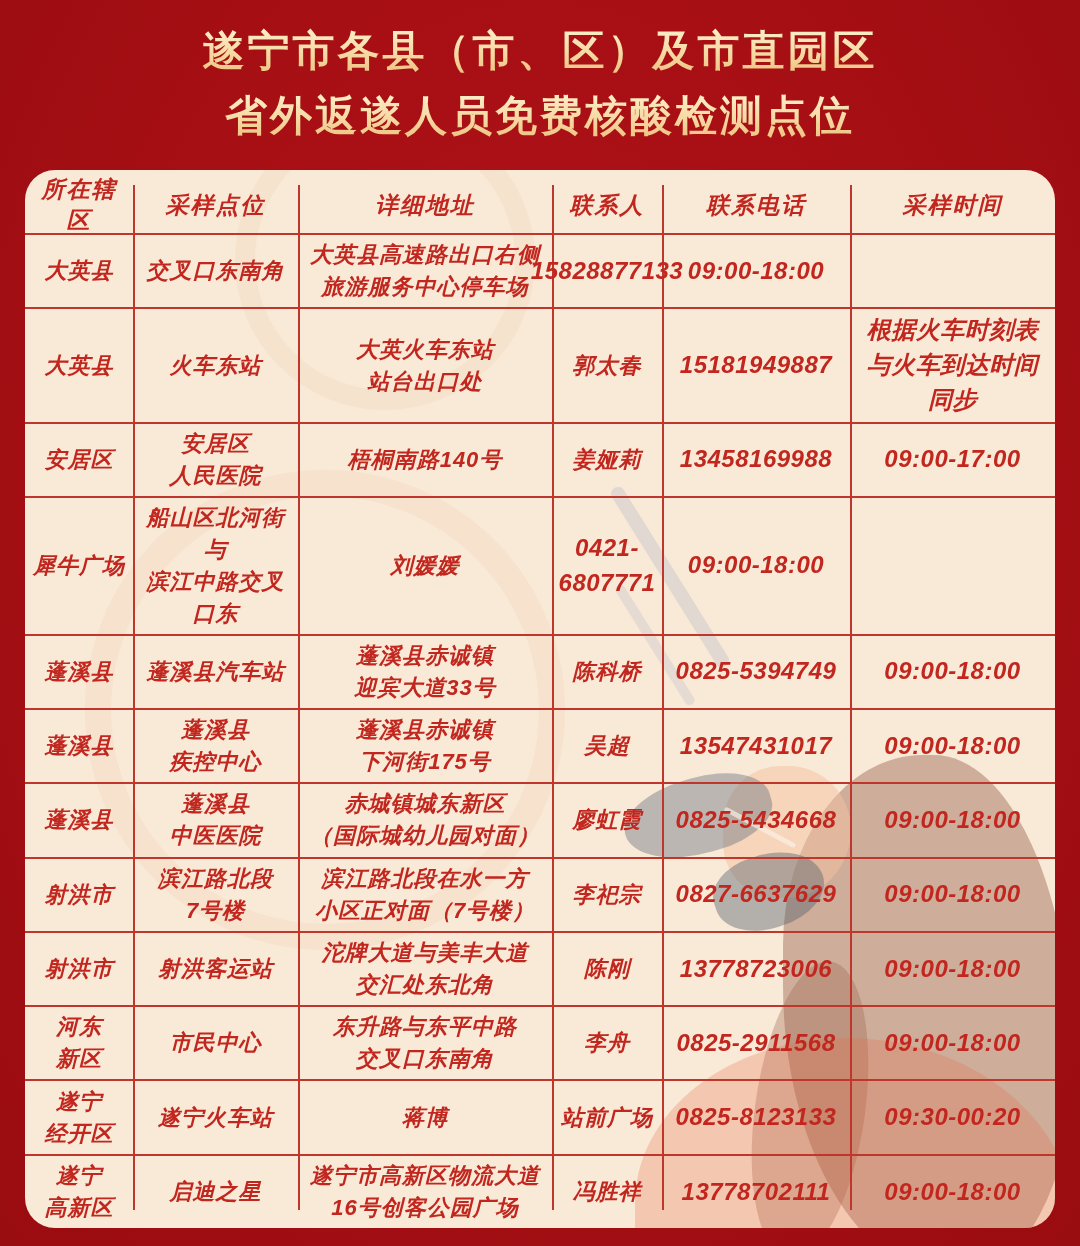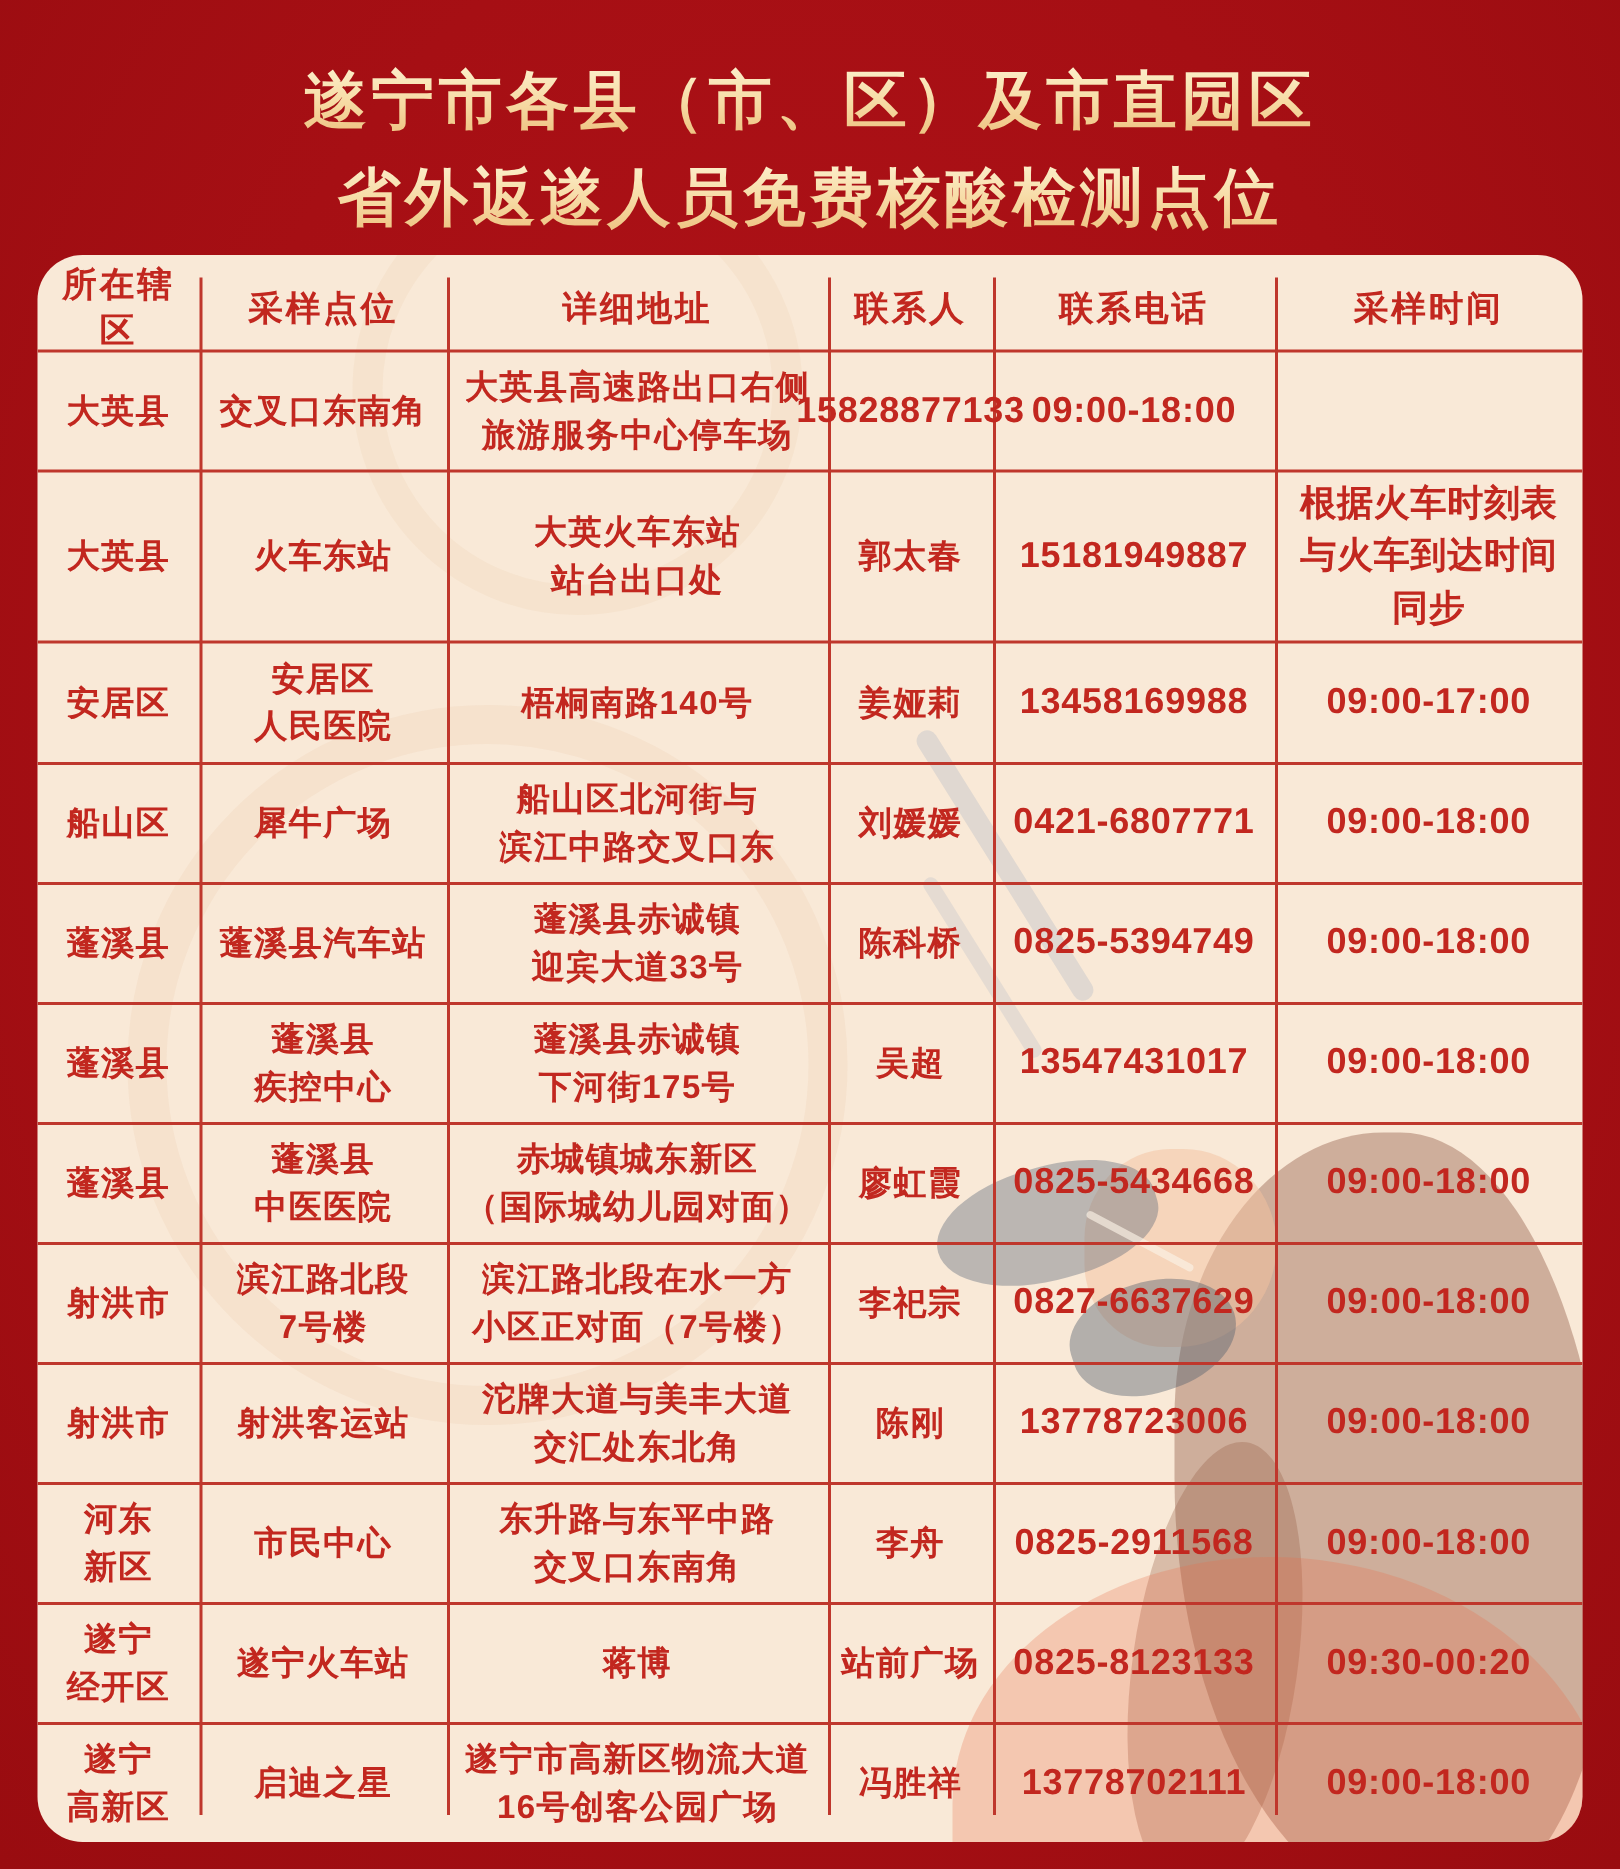--- a/index.html
+++ b/index.html
@@ -14,36 +14,37 @@
   html,body{width:1080px;height:1246px;overflow:hidden;}
   body{
     font-family:"Liberation Sans","DejaVu Sans",sans-serif;
     background:radial-gradient(ellipse at 50% 40%, #b01218 0%, var(--bg-red) 55%, #990c10 100%);
     position:relative;
   }
   .stage{position:absolute;inset:0;}
 
   
   .title{
-    position:absolute;top:34px;left:0;width:100%;
+    position:absolute;top:18px;left:0;width:100%;
     text-align:center;z-index:3;
   }
   .title-line{
     font-size:42px;font-weight:900;letter-spacing:3px;line-height:1.55;
     background:linear-gradient(180deg,var(--title-gold-top) 10%, #f6d9a2 55%, var(--title-gold-bottom) 100%);
     -webkit-background-clip:text;background-clip:text;color:transparent;
   }
 
   
   .panel{
     position:absolute;left:25px;top:170px;width:1030px;height:1058px;
     background:var(--panel-cream);
     border-radius:30px;
     overflow:hidden;
     z-index:2;
+    font-style:italic;
   }
 
   
   .wm{position:absolute;pointer-events:none;z-index:0;}
   .wm-ring1{left:60px;top:300px;width:480px;height:480px;border:26px solid rgba(233,196,160,0.18);border-radius:50%;}
   .wm-ring2{left:210px;top:-60px;width:300px;height:300px;border:20px solid rgba(236,205,170,0.20);border-radius:50%;}
   .wm-stroke1{left:540px;top:400px;width:210px;height:14px;background:rgba(125,150,185,0.20);border-radius:8px;transform:rotate(58deg);}
   .wm-stroke2{left:560px;top:470px;width:140px;height:10px;background:rgba(125,150,185,0.16);border-radius:6px;transform:rotate(58deg);}
   .wm-hand{left:598px;top:608px;width:150px;height:76px;background:rgba(88,99,117,0.38);border-radius:50% 50% 45% 55%;transform:rotate(-16deg);}
   .wm-swab{left:695px;top:655px;width:80px;height:5px;background:rgba(250,243,230,0.65);border-radius:3px;transform:rotate(28deg);}
@@ -150,21 +151,20 @@
     <div class="cell">安居区</div>
     <div class="cell">安居区
 人民医院</div>
     <div class="cell">梧桐南路140号</div>
     <div class="cell">姜娅莉</div>
     <div class="cell num">13458169988</div>
     <div class="cell num">09:00-17:00</div>
   </div>
 
   <div class="row">
-    <div class="cell">船山区</div>
     <div class="cell">犀牛广场</div>
     <div class="cell">船山区北河街与
 滨江中路交叉口东</div>
     <div class="cell">刘媛媛</div>
     <div class="cell num">0421-6807771</div>
     <div class="cell num">09:00-18:00</div>
   </div>
 
   <div class="row">
     <div class="cell">蓬溪县</div>

